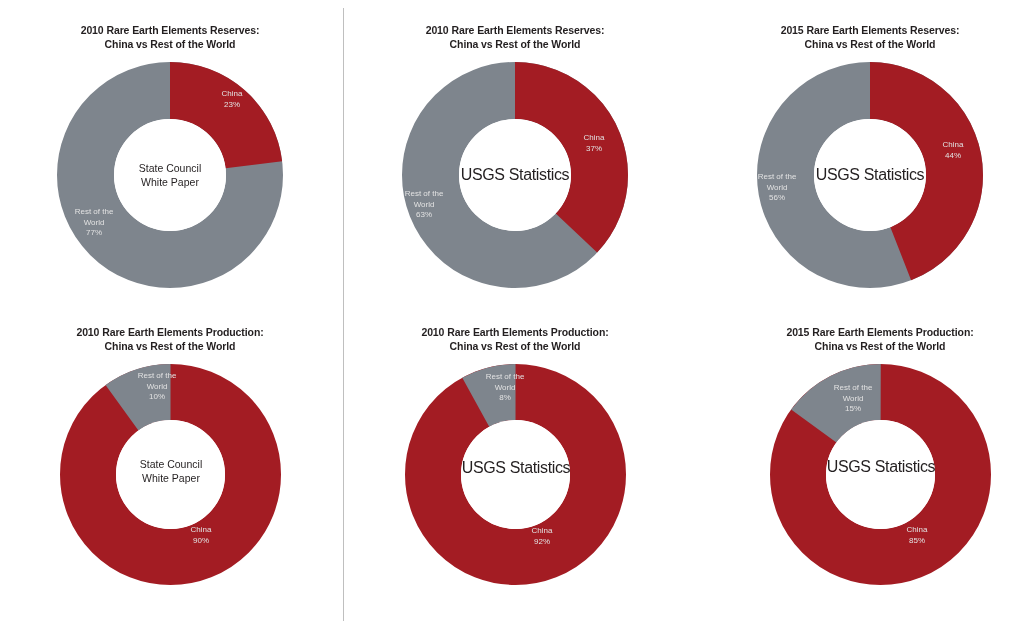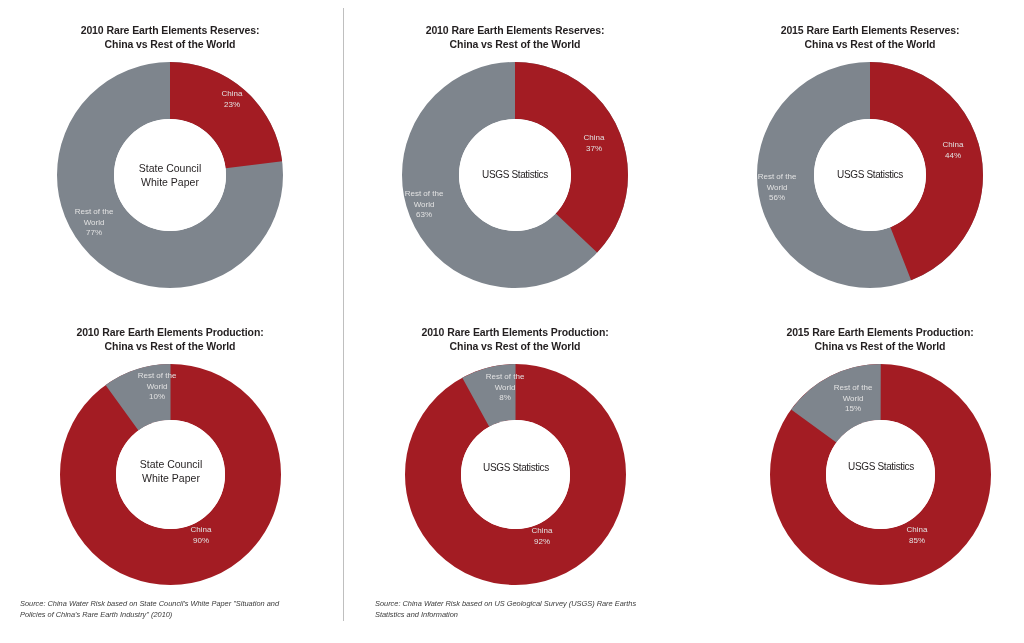--- a/index.html
+++ b/index.html
@@ -61,21 +61,21 @@
     font-weight: normal;
     color: #231f20;
     white-space: pre-line;
     pointer-events: none;
   }
   .center-label.two-line {
     font-size: 10.5px;
     line-height: 14px;
   }
   .center-label.one-line {
-    font-size: 10px;
+    font-size: 16px;
     line-height: 13px;
     letter-spacing: -0.35px;
   }
 
   .seg-label {
     position: absolute;
     text-align: center;
     font-size: 8px;
     line-height: 10.5px;
     color: #e2e2e2;
@@ -203,18 +203,14 @@
       </svg>
     </div>
     <div class="center-label one-line" style="left:75px; top:140px; width:152px;">USGS Statistics</div>
     <div class="seg-label" style="left:152px; top:205px; width:70px;">China
 85%</div>
     <div class="seg-label" style="left:86px; top:63px; width:74px;">Rest of the
 World
 15%</div>
   </div>
 
-  <div class="source" style="left:20px; top:598px; width:300px;">Source: China Water Risk based on State Council's White Paper "Situation and
-Policies of China's Rare Earth Industry" (2010)</div>
-  <div class="source" style="left:375px; top:598px; width:310px;">Source: China Water Risk based on US Geological Survey (USGS) Rare Earths
-Statistics and Information</div>
 
 </div>
 
 </body></html>

